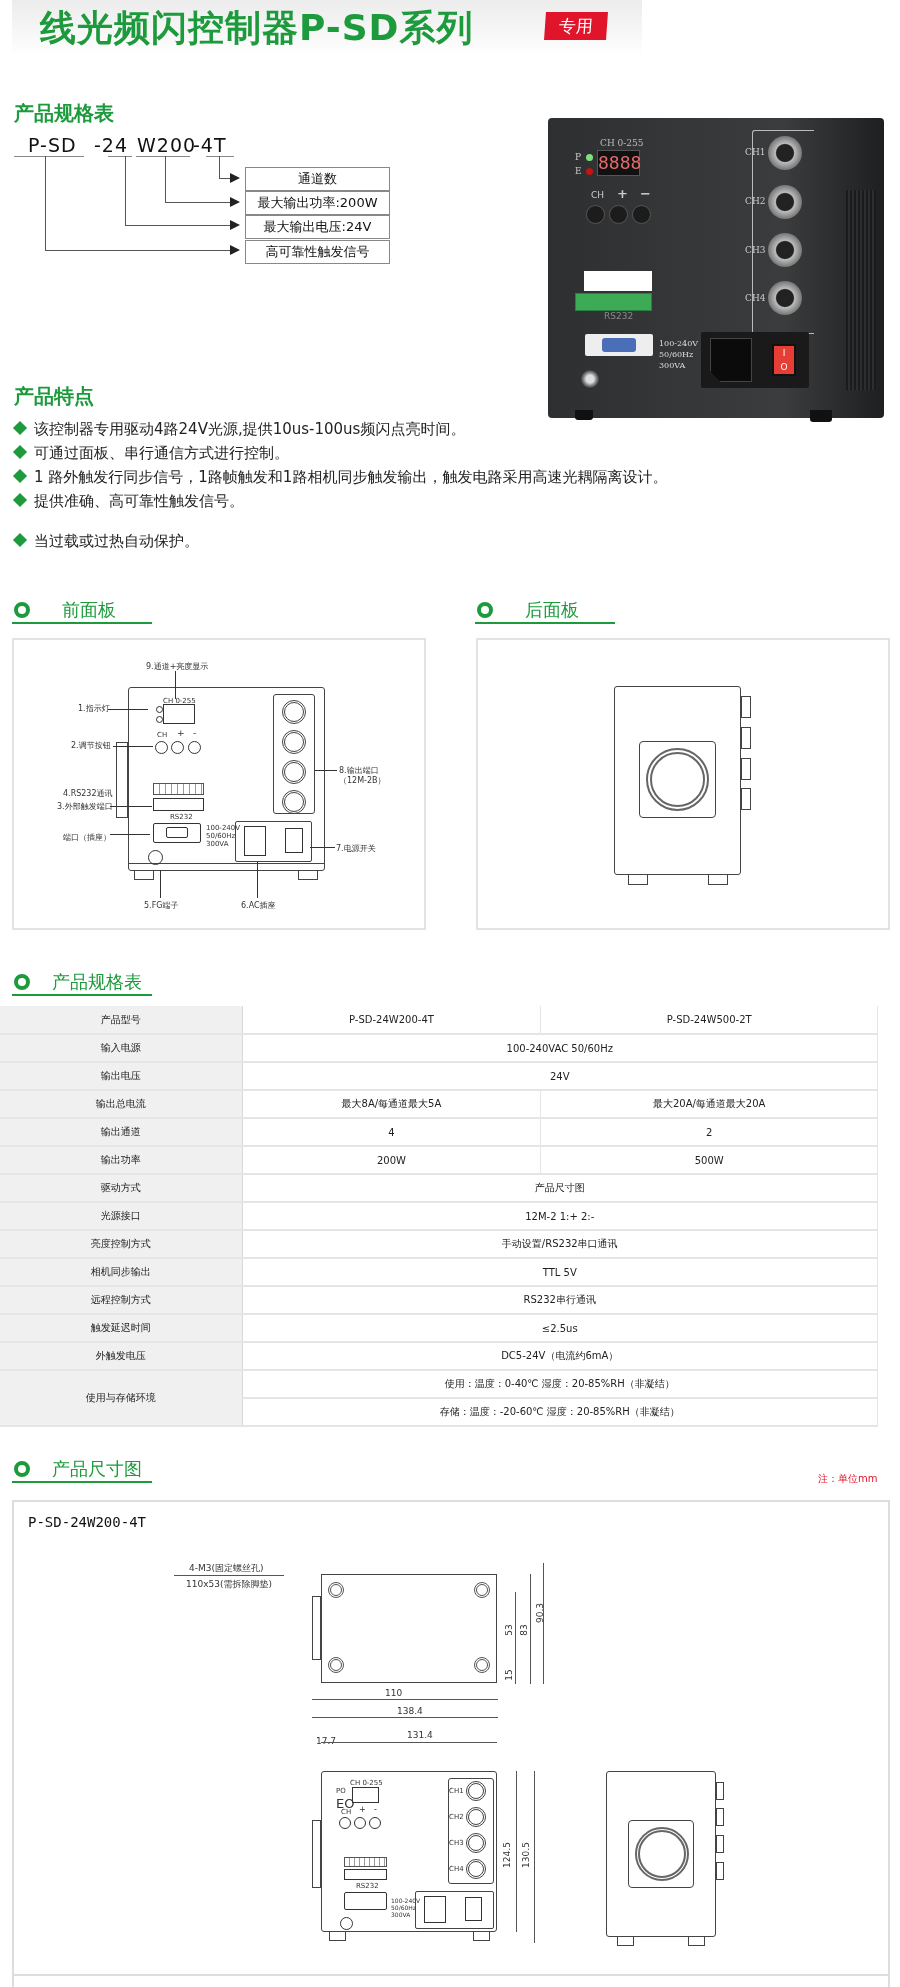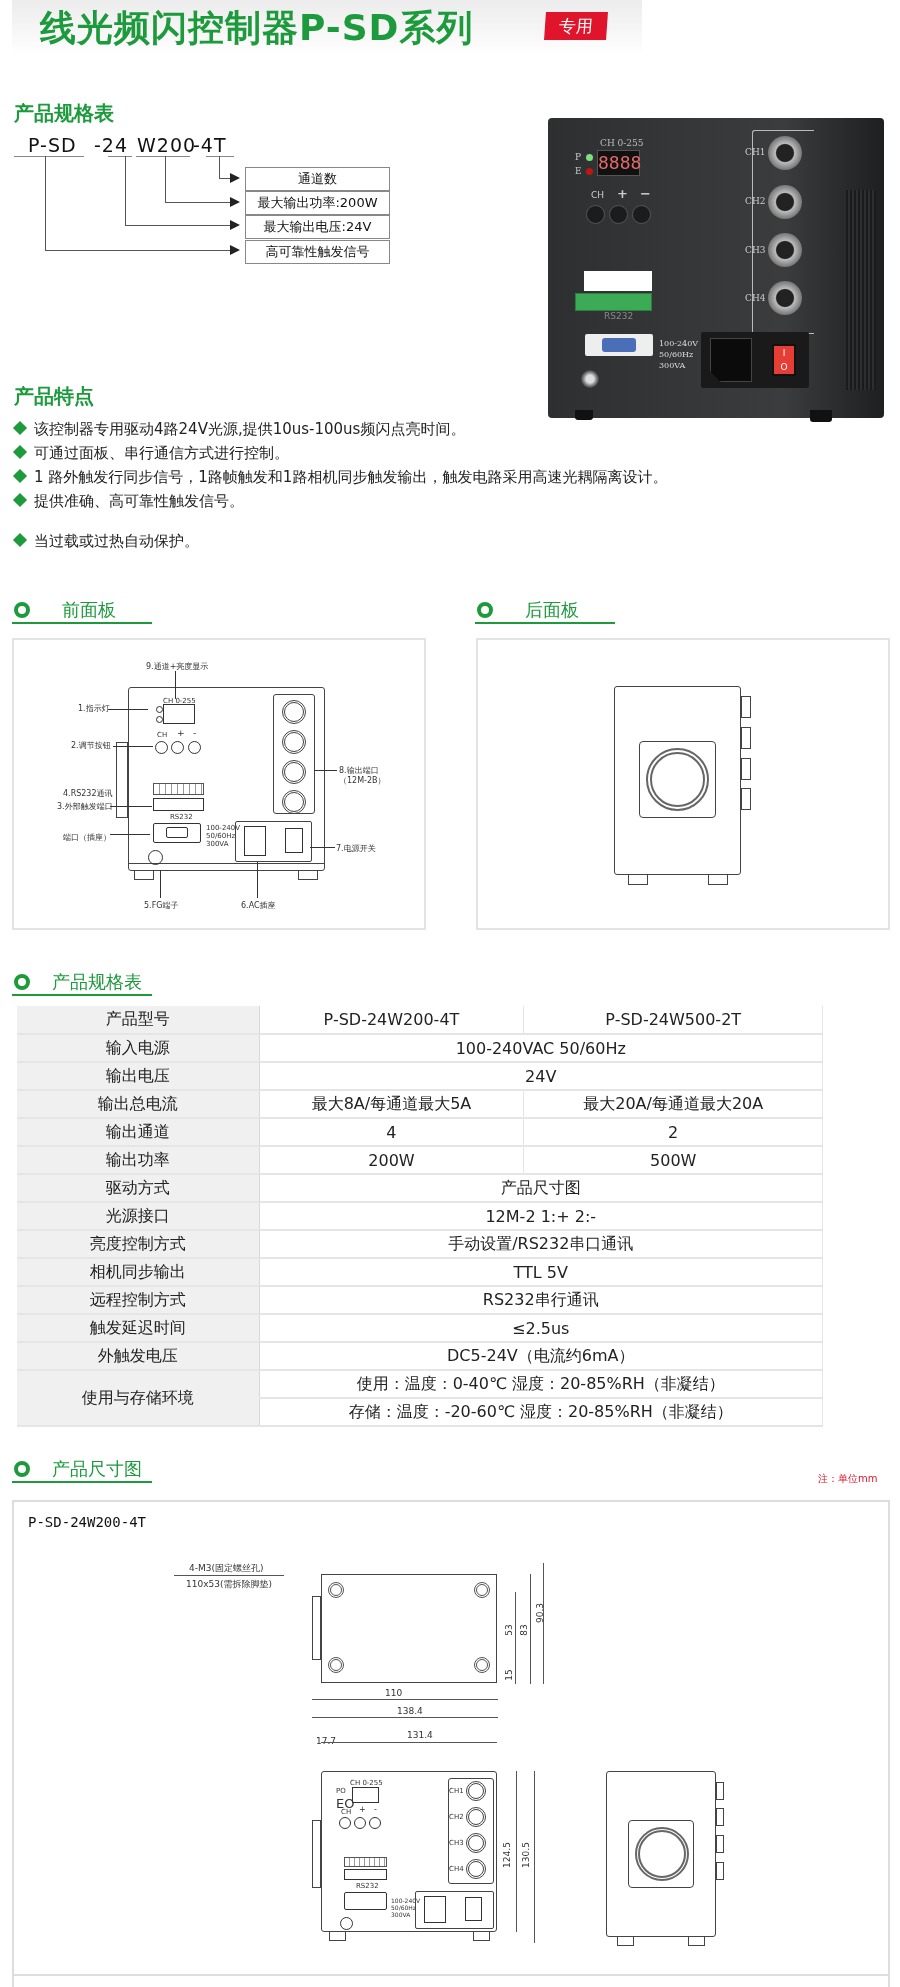--- a/index.html
+++ b/index.html
@@ -23,21 +23,21 @@
 
 .feat{left:12px;font-size:15px;color:#222;white-space:nowrap}
 .diamond{display:inline-block;width:10px;height:10px;background:#1c9a3c;transform:rotate(45deg);margin:0 9px 1px 3px}
 
 .sec-head{height:26px;border-bottom:2px solid #1c9a3c}
 .sec-icon{width:16px;height:16px;border-radius:50%;border:4px solid #1c9a3c;display:inline-block;position:absolute;left:2px;top:4px}
 .sec-label{position:absolute;font-size:18px;color:#1c9a3c;top:0}
 .panel-box{border:2px solid #e3e3e3;background:#fff}
 .small{font-size:8px;color:#333;white-space:nowrap}
 
-table.spec{position:absolute;left:17px;top:1006px;width:806px;border-collapse:collapse;font-size:16px}
+table.spec{position:absolute;left:0;top:1006px;width:878px;border-collapse:collapse;font-size:10px}
 table.spec td{height:28px;text-align:center;border-bottom:2px solid #e5e5e5;border-right:1px solid #e5e5e5}
 table.spec td.lbl{background:#f0f0f0;width:242px;border-right:1px solid #d8d8d8}
 
 .dim{font-size:9px;color:#333;white-space:nowrap}
 .ln{background:#555}
 </style>
 </head>
 <body>
 
 <div class="abs banner"></div>

